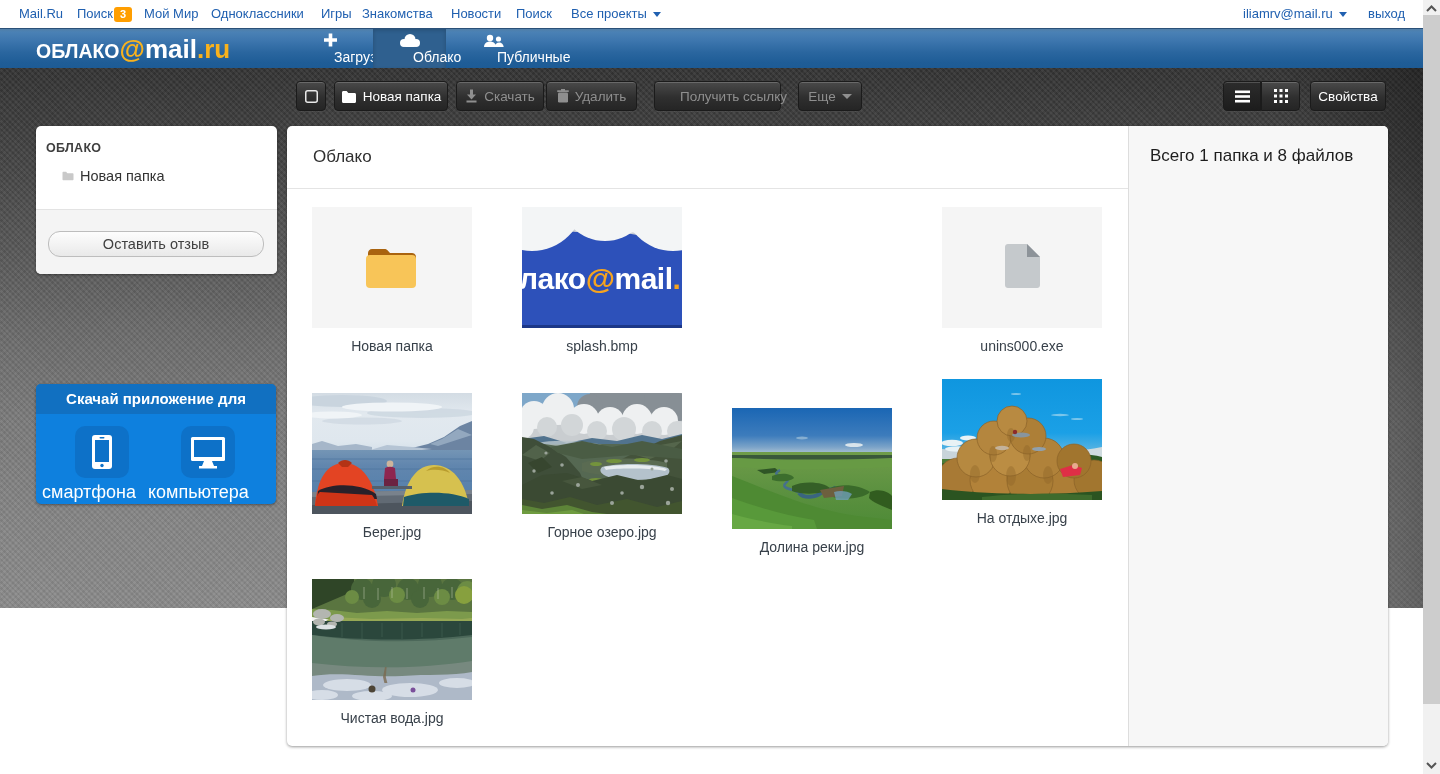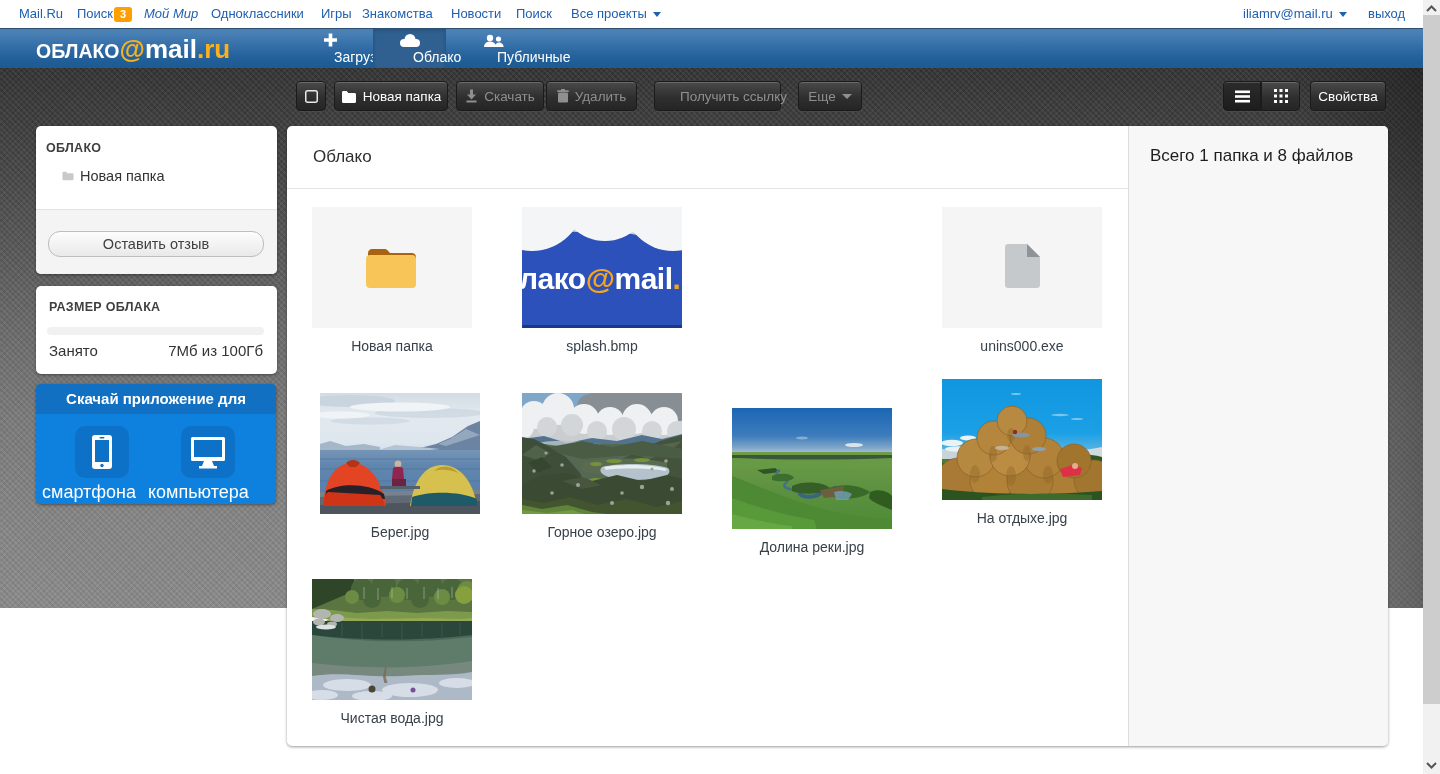--- a/index.html
+++ b/index.html
@@ -89,21 +89,21 @@
   .schev { position:absolute; left:3px; width:11px; height:7px; }
 </style>
 </head>
 <body>
 <div id="root">
 
   <div id="topbar">
     <a href="#" style="left:19px;">Mail.Ru</a>
     <a href="#" style="left:77px;">Поиск</a>
     <span class="badge">3</span>
-    <a href="#" style="left:144px;font-style:italic;">Мой Мир</a>
+    <a href="#" style="left:144px;">Мой Мир</a>
     <a href="#" style="left:211px;">Одноклассники</a>
     <a href="#" style="left:321px;">Игры</a>
     <a href="#" style="left:362px;">Знакомства</a>
     <a href="#" style="left:451px;">Новости</a>
     <a href="#" style="left:516px;">Поиск</a>
     <a href="#" style="left:571px;">Все проекты<span class="caret"></span></a>
     <a href="#" style="left:1243px;">iliamrv@mail.ru<span class="caret"></span></a>
     <a href="#" style="left:1368px;">выход</a>
   </div>
 
@@ -222,28 +222,20 @@
           <svg width="12" height="10" viewBox="0 0 12 10">
             <path d="M0.5 1.8c0-.6.4-1 1-1h2.6l1.3 1.5h5.1c.6 0 1 .4 1 1v4.9c0 .6-.4 1-1 1h-9c-.6 0-1-.4-1-1z" fill="#c9c9c9"></path>
           </svg>
           <span>Новая папка</span>
         </div>
       <div class="foot">
           <button id="feedback">Оставить отзыв</button>
         </div>
     </div>
 
-    <div class="panel" id="p2">
-      <div class="head">РАЗМЕР ОБЛАКА</div>
-      <div class="bar"></div>
-      <div class="row">
-          <span>Занято</span>
-          <span>7Мб из 100Гб</span>
-        </div>
-    </div>
 
     <div id="promo">
       <div class="phead">Скачай приложение для</div>
       <div class="ptile" style="left:39px;">
         <svg width="54" height="52" viewBox="0 0 54 52">
             <g fill="#fff">
               <rect x="17" y="9" width="20" height="34" rx="3"></rect>
               <rect x="20" y="14" width="14" height="22" fill="#0d71c8"></rect>
               <rect x="24.5" y="11" width="5" height="1.6" fill="#0d71c8" rx="0.8"></rect>
               <circle cx="27" cy="39.5" r="1.7" fill="#0d71c8"></circle>
@@ -307,21 +299,21 @@
       <div class="tile" style="left:655px; top:81px;">
         <div class="thumb" style="display:flex;align-items:center;justify-content:center;">
           <svg width="35" height="47" viewBox="0 0 35 47">
               <path d="M0 3c0-1.7 1.3-3 3-3h19l13 13v28c0 1.7-1.3 3-3 3H3c-1.7 0-3-1.3-3-3z" fill="#c5c9cc"></path>
               <path d="M22 0l13 13H22z" fill="#8d9399"></path>
             </svg>
         </div>
         <div class="tlabel">unins000.exe</div>
       </div>
 
-      <div class="tile" style="left:25px; top:267px;margin-left:8px;">
+      <div class="tile" style="left:25px; top:267px;">
         <div class="thumb"><svg width="160" height="121" viewBox="0 0 160 121">
           <defs>
             <linearGradient id="bsky" x1="0" y1="0" x2="0" y2="1">
                   <stop offset="0" stop-color="#d3dce4"></stop>
                   <stop offset="0.35" stop-color="#e2e9ef"></stop>
                   <stop offset="0.8" stop-color="#dfe7ee"></stop>
                   <stop offset="1" stop-color="#d4e0ea"></stop>
                 </linearGradient>
             <linearGradient id="bwat" x1="0" y1="0" x2="0" y2="1">
                   <stop offset="0" stop-color="#7495b5"></stop>

